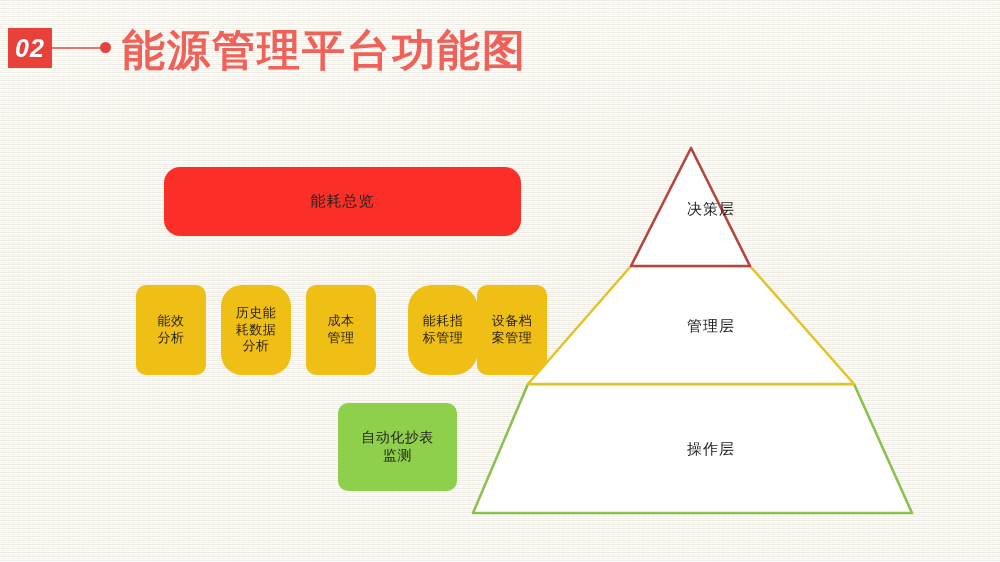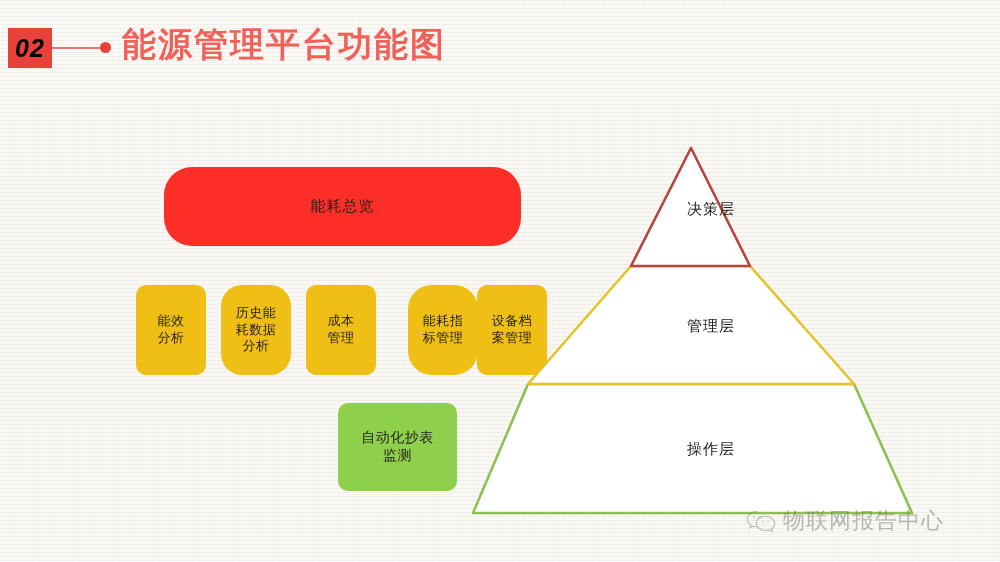--- a/index.html
+++ b/index.html
@@ -49,21 +49,21 @@
     width: 1000px;
     height: 92px;
   }
   #section-badge {
     position: absolute;
     left: 8px;
     top: 28px;
     width: 44px;
     height: 40px;
     background: #e8413b;
-    color: #000000;
+    color: #ffffff;
     font-size: 25px;
     font-weight: bold;
     font-style: italic;
     letter-spacing: 1px;
     display: flex;
     align-items: center;
     justify-content: center;
     font-family: "Liberation Sans", "DejaVu Sans", sans-serif;
   }
   #header-connector {
@@ -80,21 +80,21 @@
     top: 42px;
     width: 11px;
     height: 11px;
     border-radius: 50%;
     background: #e8413b;
   }
   #header-title {
     position: absolute;
     left: 122px;
     top: 22px;
-    font-size: 34px;
+    font-size: 43px;
     font-weight: bold;
     color: #ef6159;
     letter-spacing: 2px;
     white-space: nowrap;
     font-family: "DejaVu Sans", "Liberation Sans", sans-serif;
   }
 
   
   .fn-box {
     position: absolute;
@@ -106,23 +106,23 @@
     color: #231f1c;
     line-height: 1.28;
     white-space: pre-line;
     font-family: "DejaVu Sans", "Liberation Sans", sans-serif;
   }
 
   #box-overview {
     left: 164px;
     top: 167px;
     width: 357px;
-    height: 79px;
+    height: 69px;
     background: #fb2f27;
-    border-radius: 28px;
+    border-radius: 16px;
     font-size: 15px;
     letter-spacing: 1px;
   }
 
   .box-yellow {
     background: #f0bf16;
     border-radius: 10px;
     font-size: 13px;
     top: 285px;
     width: 70px;
@@ -232,25 +232,14 @@
       <polygon points="176,131 295,131 399,249 73,249" fill="#ffffff" stroke="#e3c428" stroke-width="2.6" stroke-linejoin="round"></polygon>
 
       <polygon points="236,13 295,131 176,131" fill="#ffffff" stroke="#b5453f" stroke-width="2.6" stroke-linejoin="round"></polygon>
     </svg>
 
     <div class="layer-label" id="label-top">决策层</div>
     <div class="layer-label" id="label-middle">管理层</div>
     <div class="layer-label" id="label-bottom">操作层</div>
   </div>
 
-  <div id="watermark">
-    <svg id="watermark-icon" viewBox="0 0 34 26" xmlns="http://www.w3.org/2000/svg">
-      <path d="M12.5 2.2C6.4 2.2 1.5 6.1 1.5 10.9c0 2.7 1.6 5.1 4.1 6.7l-1.1 3.2 3.7-1.9c1.3.4 2.7.6 4.3.6.4 0 .8 0 1.1-.1" fill="none" stroke="#6a6e60" stroke-width="1.3" stroke-linecap="round"></path>
-      <path d="M22 7.6c5.6 0 10.5 3.7 10.5 8.1 0 2.5-1.5 4.7-3.8 6.2l1 2.9-3.4-1.7c-1.3.4-2.6.6-4.3.6-5.6 0-10.5-3.7-10.5-8.1S16.4 7.6 22 7.6z" fill="none" stroke="#6a6e60" stroke-width="1.3" stroke-linecap="round"></path>
-      <circle cx="9" cy="8.4" r="1.05" fill="#6a6e60"></circle>
-      <circle cx="15.4" cy="8.4" r="1.05" fill="#6a6e60"></circle>
-      <circle cx="19.2" cy="13.6" r="0.95" fill="#6a6e60"></circle>
-      <circle cx="25" cy="13.6" r="0.95" fill="#6a6e60"></circle>
-    </svg>
-    <div id="watermark-text">物联网报告中心</div>
-  </div>
 
 </div>
 
 </body></html>

